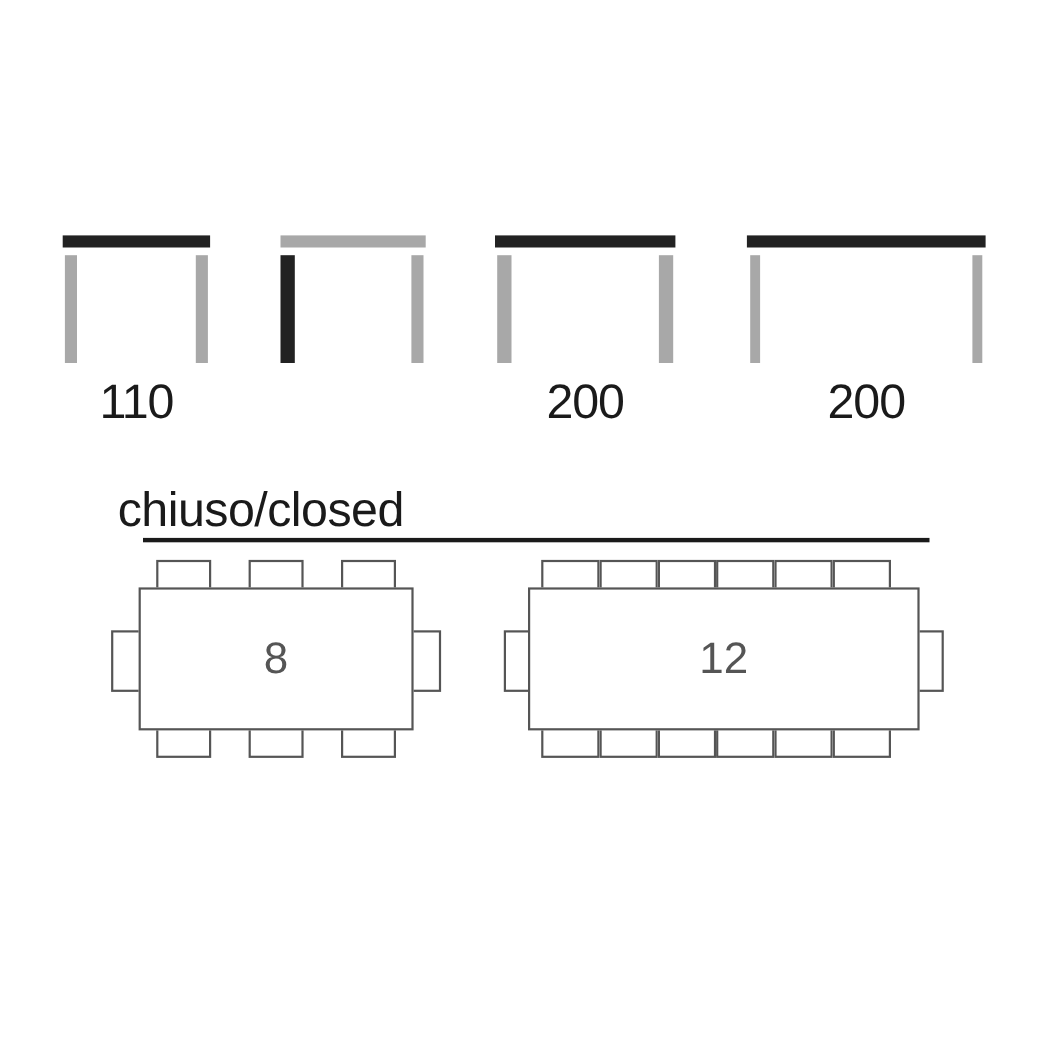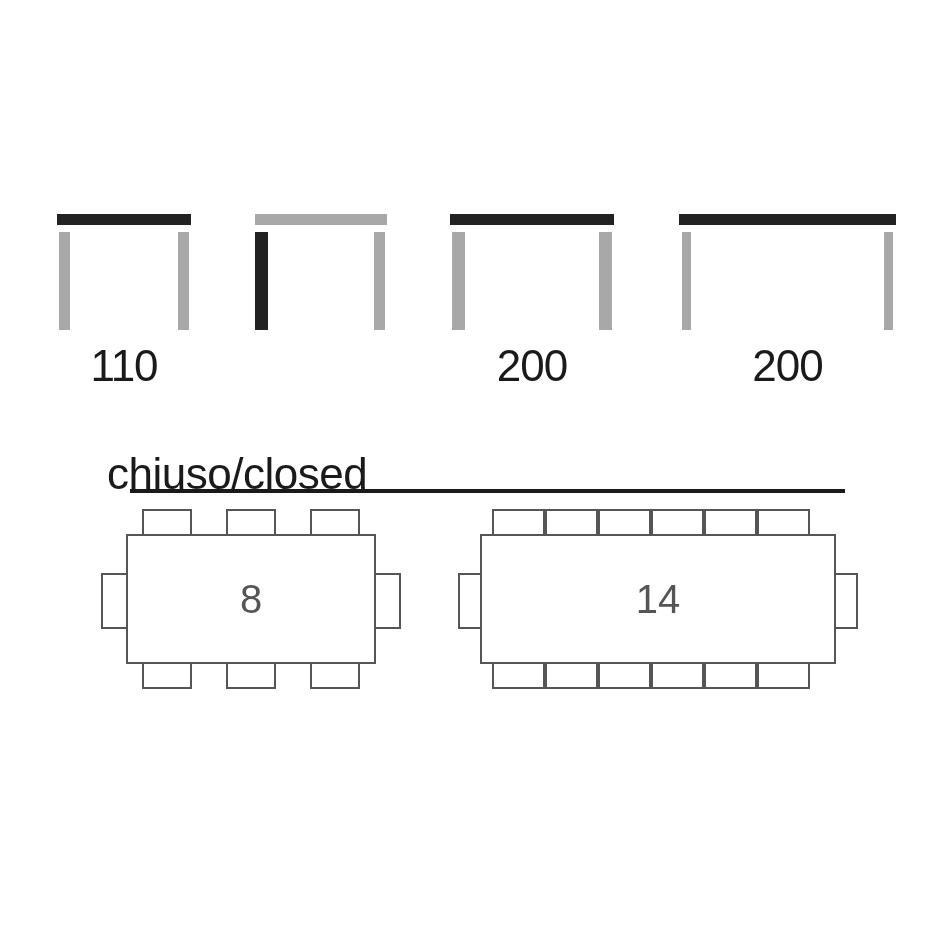--- a/index.html
+++ b/index.html
@@ -114,21 +114,21 @@
   </div>
   <div class="dim-label" style="left:450px; top:344px; width:164px;">200</div>
 
   <div class="elev" style="left:679px; top:214px; width:217px; height:116px;">
     <div class="elev-top" style="width:217px; height:11px; background:#222222;"></div>
     <div class="elev-leg" style="left:3px; top:18px; width:9px; height:98px; background:#a8a8a8;"></div>
     <div class="elev-leg" style="left:205px; top:18px; width:9px; height:98px; background:#a8a8a8;"></div>
   </div>
   <div class="dim-label" style="left:679px; top:344px; width:217px;">200</div>
 
-  <div class="caption" style="left:107px; top:452px;">chiuso/closed</div>
+  <div class="caption" style="left:107px; top:442px;">chiuso/closed</div>
 
   <div class="rule" style="left:130px; top:489px; width:715px; height:4px;"></div>
 
   <div class="seat" style="left:142px; top:509px; width:50px; height:28px;"></div>
   <div class="seat" style="left:226px; top:509px; width:50px; height:28px;"></div>
   <div class="seat" style="left:310px; top:509px; width:50px; height:28px;"></div>
 
   <div class="seat" style="left:142px; top:661px; width:50px; height:28px;"></div>
   <div class="seat" style="left:226px; top:661px; width:50px; height:28px;"></div>
   <div class="seat" style="left:310px; top:661px; width:50px; height:28px;"></div>
@@ -150,15 +150,15 @@
   <div class="seat" style="left:545px; top:661px; width:53px; height:28px;"></div>
   <div class="seat" style="left:598px; top:661px; width:53px; height:28px;"></div>
   <div class="seat" style="left:651px; top:661px; width:53px; height:28px;"></div>
   <div class="seat" style="left:704px; top:661px; width:53px; height:28px;"></div>
   <div class="seat" style="left:757px; top:661px; width:53px; height:28px;"></div>
 
   <div class="seat" style="left:458px; top:573px; width:28px; height:56px;"></div>
   <div class="seat" style="left:830px; top:573px; width:28px; height:56px;"></div>
 
   <div class="table-top" style="left:480px; top:534px; width:356px; height:130px;"></div>
-  <div class="seat-count" style="left:480px; top:579px; width:356px;">14</div>
+  <div class="seat-count" style="left:480px; top:579px; width:356px;">12</div>
 
 </div>
 
 </body></html>

